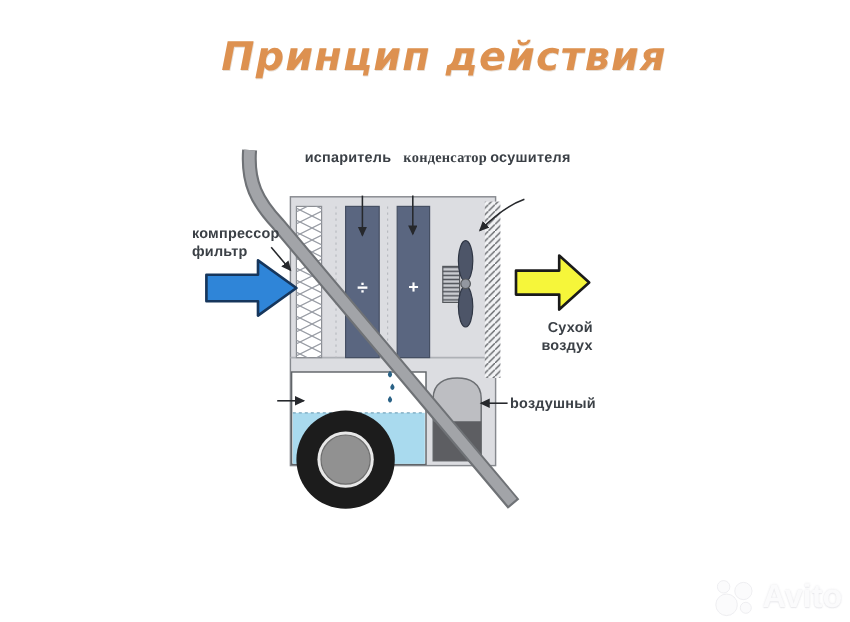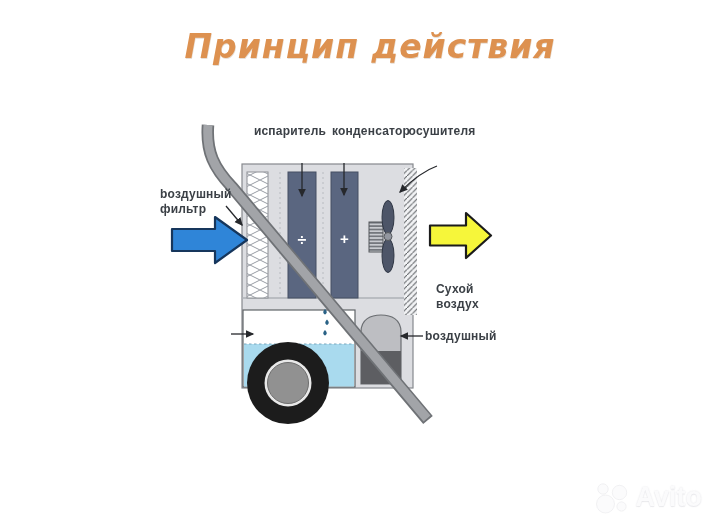--- a/index.html
+++ b/index.html
@@ -129,27 +129,27 @@
       <line x1="302" y1="163" x2="302" y2="196" marker-end="url(#ah)"></line>
       <line x1="344" y1="163" x2="344" y2="195" marker-end="url(#ah)"></line>
       <path d="M437,166 Q420,172 400,192" marker-end="url(#ah)"></path>
       <line x1="226" y1="206" x2="242" y2="225" marker-end="url(#ah)"></line>
       <line x1="231" y1="334" x2="253" y2="334" marker-end="url(#ah)"></line>
       <line x1="423" y1="336" x2="401" y2="336" marker-end="url(#ah)"></line>
     </g>
   </svg>
 
   <div class="lbl lbl-top" style="left:290px;">испаритель</div>
-  <div class="lbl lbl-top" style="left:371px;">конденсатор</div>
+  <div class="lbl lbl-top" style="left:371px;font-family:Liberation Serif, serif;">конденсатор</div>
   <div class="lbl lbl-top" style="left:442px;">осушителя</div>
 
-  <div class="lbl" style="left:160px;top:187px;width:76px;">bоздушный фильтр</div>
+  <div class="lbl" style="left:160px;top:187px;width:76px;">компрессор фильтр</div>
 
 
-  <div class="lbl" style="left:436px;top:282px;width:58px;">Сухой воздух</div>
+  <div class="lbl" style="left:436px;top:266px;width:58px;text-align:right;">Сухой воздух</div>
 
 
   <div class="lbl nowrap" style="left:425px;top:329px;">bоздушный</div>
 
   <div class="watermark">
     <svg width="38" height="38" viewBox="0 0 38 38">
       <g fill="#fbfbfc" stroke="#e6e6ea" stroke-width="0.6">
         <circle cx="9" cy="11" r="5.2"></circle>
         <circle cx="11.5" cy="26" r="9"></circle>
         <circle cx="25.5" cy="14.5" r="7.2"></circle>

